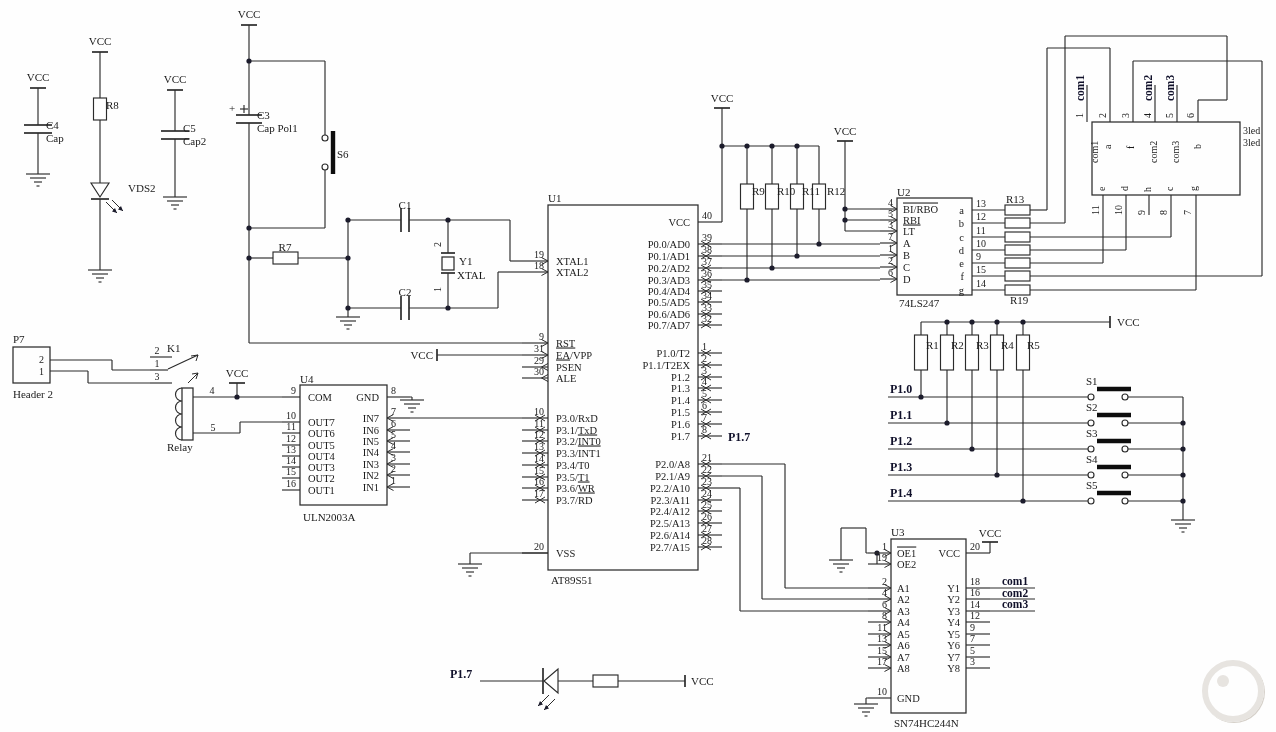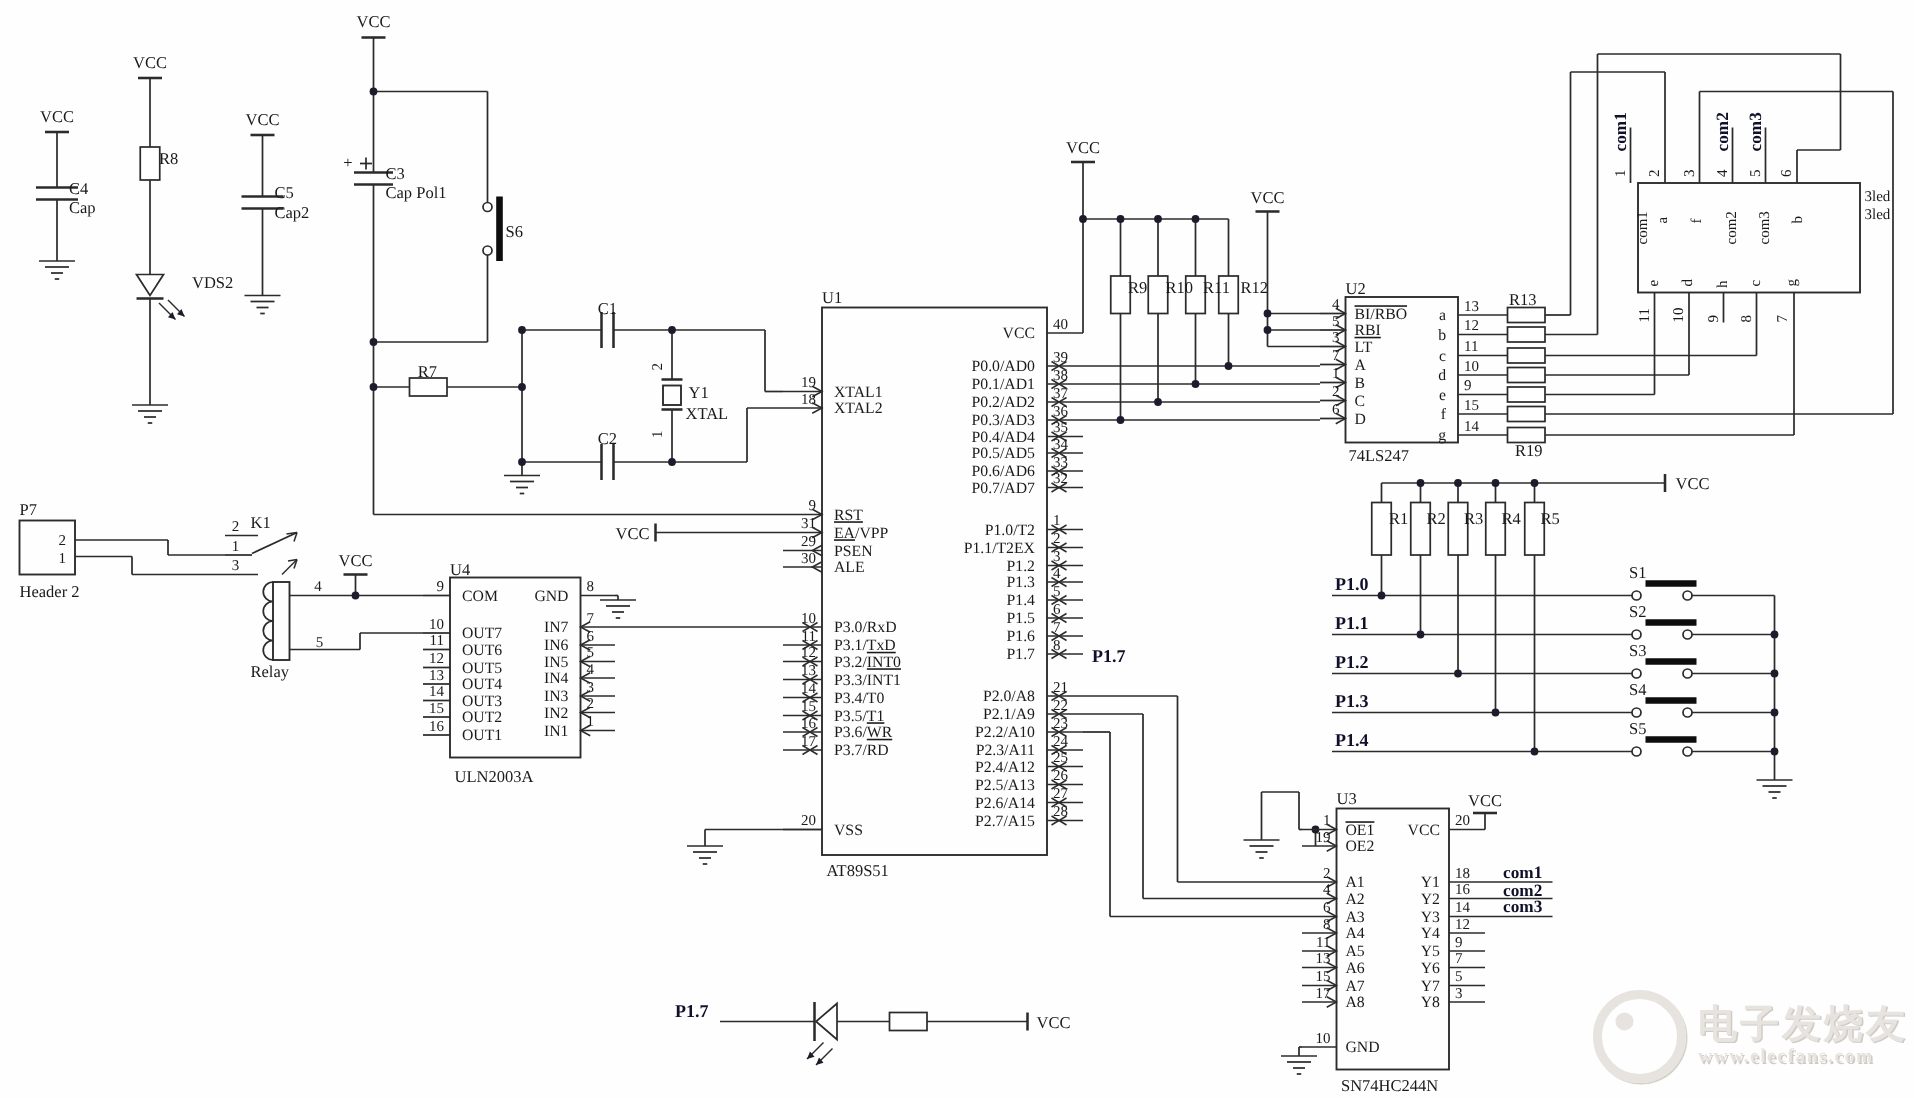--- a/index.html
+++ b/index.html
@@ -790,18 +790,14 @@
       <text x="1122" y="215" class="sm" text-anchor="start" transform="rotate(-90 1122 215)">10</text>
       <text x="1145" y="215" class="sm" text-anchor="start" transform="rotate(-90 1145 215)">9</text>
       <text x="1167" y="215" class="sm" text-anchor="start" transform="rotate(-90 1167 215)">8</text>
       <text x="1191" y="215" class="sm" text-anchor="start" transform="rotate(-90 1191 215)">7</text>
       <text x="1084" y="101" class="bc" text-anchor="start" transform="rotate(-90 1084 101)">com1</text>
       <text x="1152" y="101" class="bc" text-anchor="start" transform="rotate(-90 1152 101)">com2</text>
       <text x="1174" y="101" class="bc" text-anchor="start" transform="rotate(-90 1174 101)">com3</text>
     </svg>
   <div class="watermark">
     <div class="wm-ring"></div>
-    <div class="wm-text">
-      <div class="brand">电子发烧友</div>
-      <div class="site">www.elecfans.com</div>
-    </div>
   </div>
 </div>
 
 </body></html>

